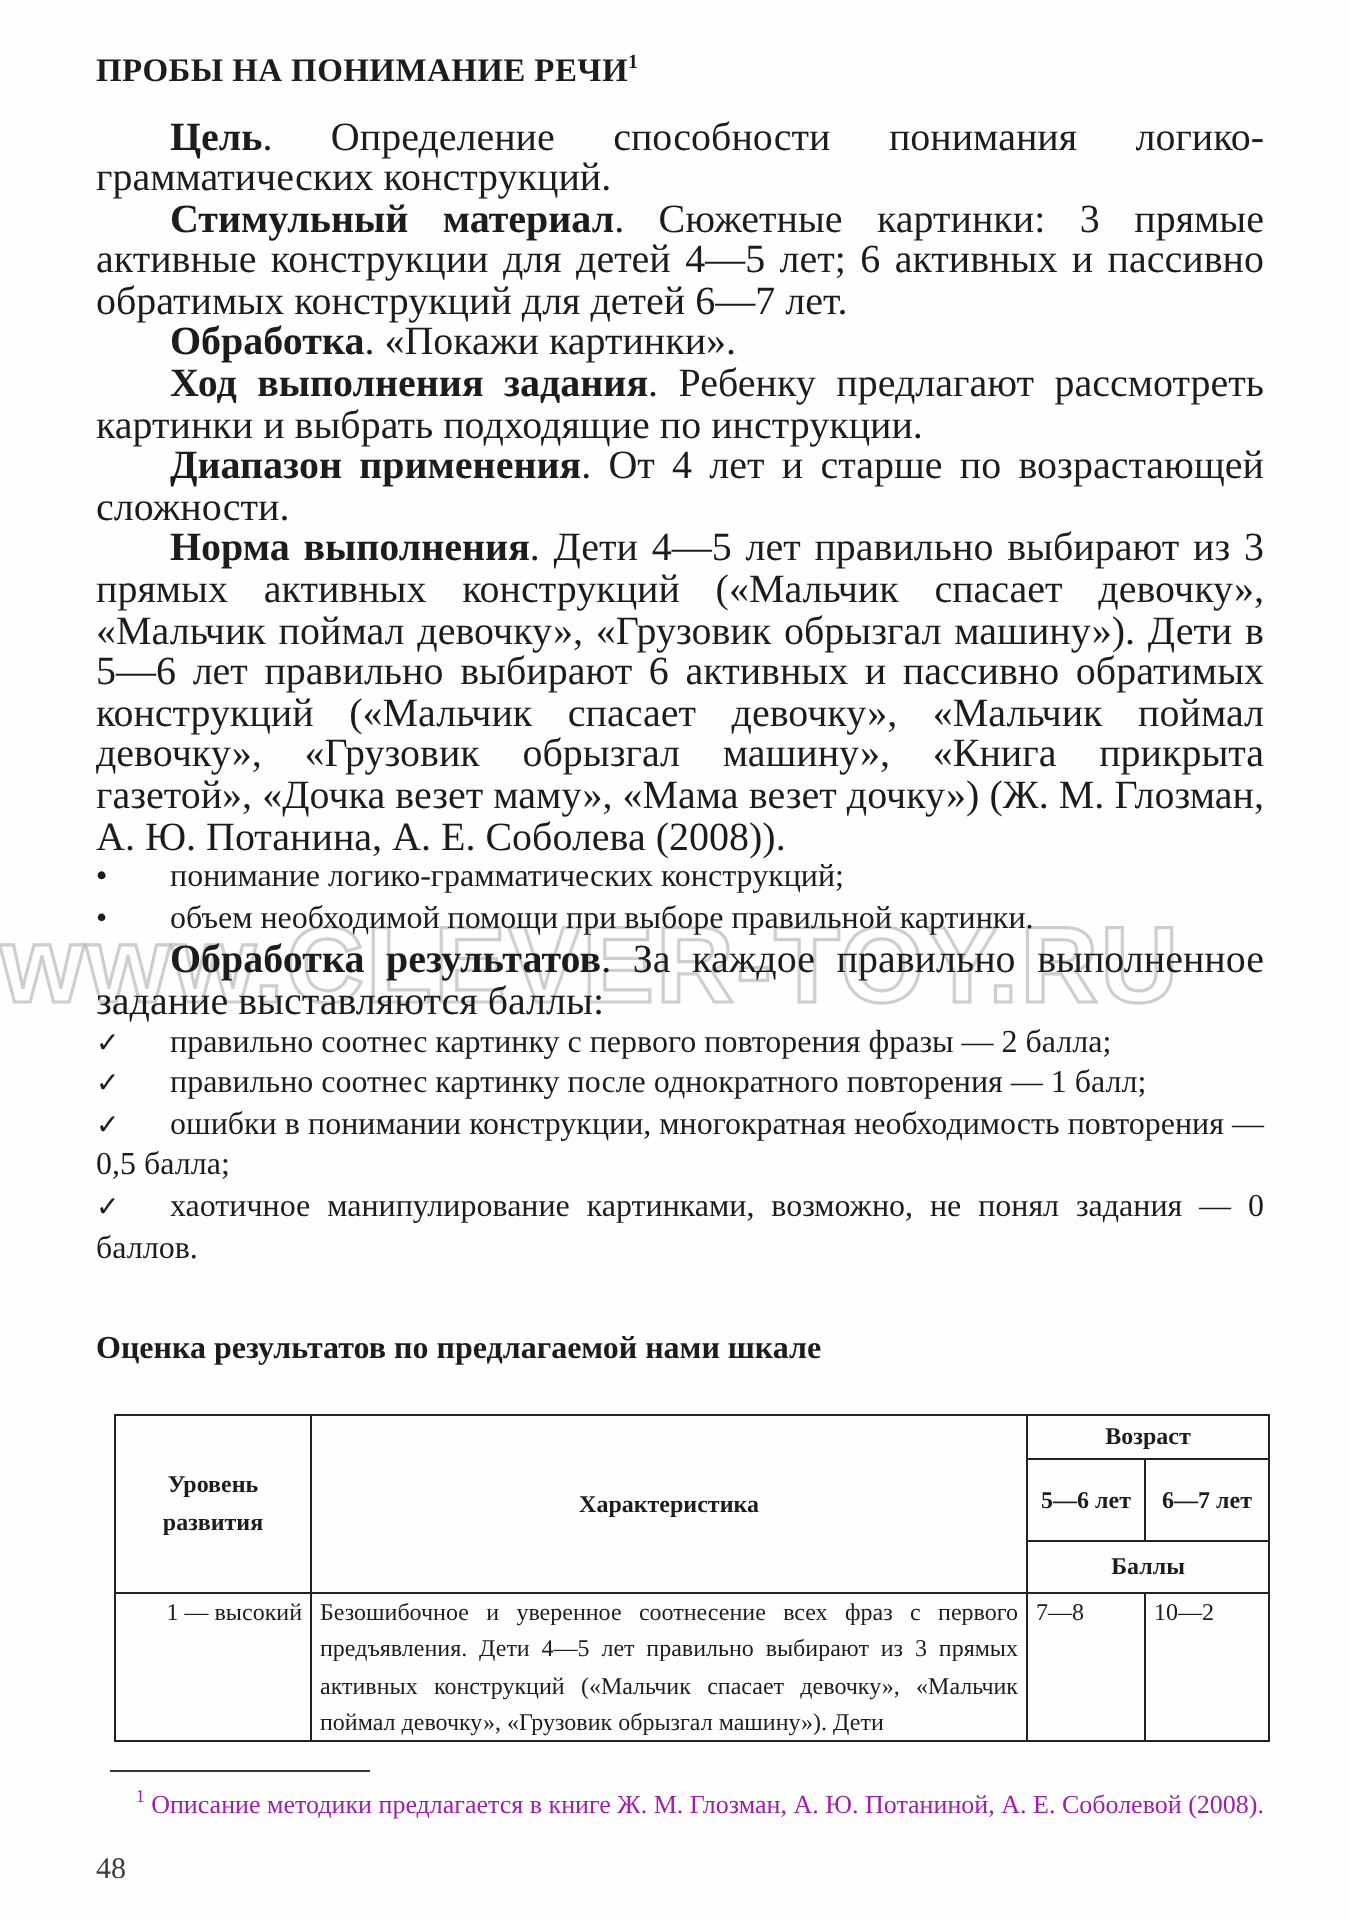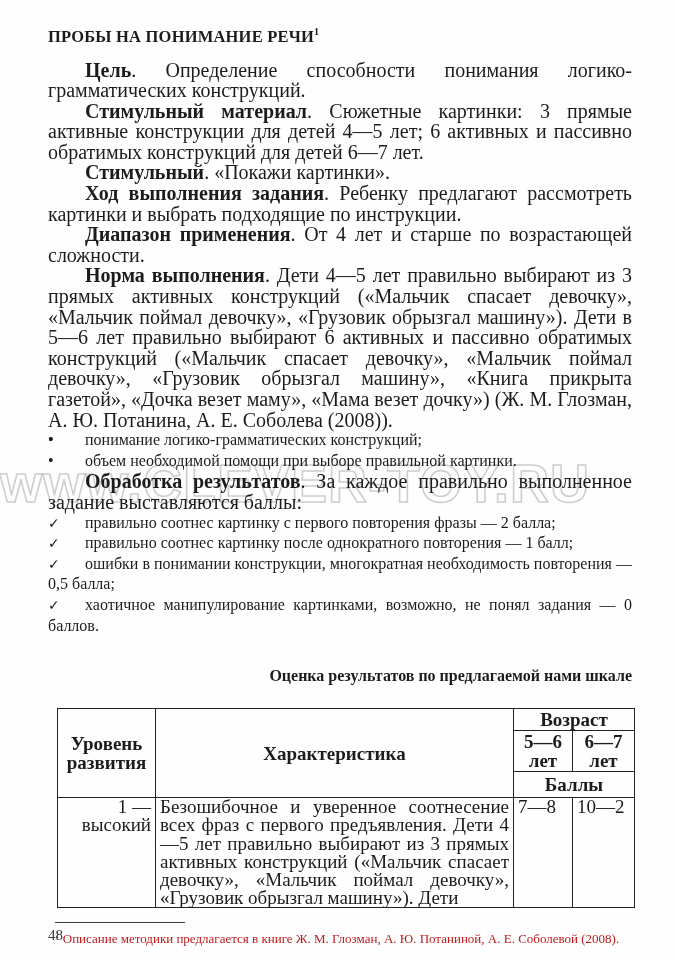--- a/index.html
+++ b/index.html
@@ -71,32 +71,32 @@
   p.check .check-marker {
     display: inline-block;
     width: 37px;
     font-family: "DejaVu Sans", sans-serif;
     font-size: 14px;
   }
   h2.table-title {
     margin: 31px 0 0 0;
     font-size: 16px;
     font-weight: bold;
-    text-align: right;
+    text-align: left;
   }
   table.results {
     margin: 23px 0 0 9px;
     width: 577px;
     border-collapse: collapse;
     table-layout: fixed;
   }
   table.results td {
     border: 1.4px solid #222;
     padding: 0 4px;
-    font-size: 19px;
+    font-size: 12px;
   }
   td.hdr {
     font-weight: bold;
     text-align: center;
     vertical-align: middle;
     line-height: 19px;
   }
   tr.r-age td { height: 21px; }
   tr.r-groups td { height: 40px; }
   tr.r-scores td { height: 25px; }
@@ -106,21 +106,22 @@
   .footnote-block { margin-top: 14px; margin-left: 7px; }
   .footnote-rule {
     width: 130px;
     border-top: 1.5px solid #3a3a3a;
     margin-bottom: 4px;
   }
   p.footnote {
     margin: 0;
     font-size: 13px;
     line-height: 16px;
-    color: #b91c1c;
+    color: #a21caf;
+    text-align: right;
   }
   p.footnote sup { font-size: 9px; }
   .page-number {
     position: absolute;
     left: 48px;
     bottom: 16px;
     font-size: 15px;
     color: #3c3c3c;
     z-index: 1;
     margin-top: 16px;
@@ -134,21 +135,21 @@
   <div class="watermark">www.CLEVER-TOY.RU</div>
 
   <div class="content">
 
     <h1 class="title"><span>ПРОБЫ НА ПОНИМАНИЕ РЕЧИ</span><sup>1</sup></h1>
 
     <p class="para"><b>Цель</b><span>. Определение способности понимания логико-грамматических конструкций.</span></p>
 
     <p class="para"><b>Стимульный материал</b><span>. Сюжетные картинки: 3 прямые активные конструкции для детей 4—5 лет; 6 активных и пассивно обратимых конструкций для детей 6—7 лет.</span></p>
 
-    <p class="para"><b>Стимульный</b><span>. «Покажи картинки».</span></p>
+    <p class="para"><b>Обработка</b><span>. «Покажи картинки».</span></p>
 
     <p class="para"><b>Ход выполнения задания</b><span>. Ребенку предлагают рассмотреть картинки и выбрать подходящие по инструкции.</span></p>
 
     <p class="para"><b>Диапазон применения</b><span>. От 4 лет и старше по возрастающей сложности.</span></p>
 
     <p class="para"><b>Норма выполнения</b><span>. Дети 4—5 лет правильно выбирают из 3 прямых активных конструкций («Мальчик спасает девочку», «Мальчик поймал девочку», «Грузовик обрызгал машину»). Дети в 5—6 лет правильно выбирают 6 активных и пассивно обратимых конструкций («Мальчик спасает девочку», «Мальчик поймал девочку», «Грузовик обрызгал машину», «Книга прикрыта газетой», «Дочка везет маму», «Мама везет дочку») (Ж. М. Глозман, А. Ю. Потанина, А. Е. Соболева (2008)).</span></p>
 
 
     <p class="bullet"><span class="marker">•</span></p>
     <p class="bullet"><span class="marker">•</span><span>понимание логико-грамматических конструкций;</span></p>

